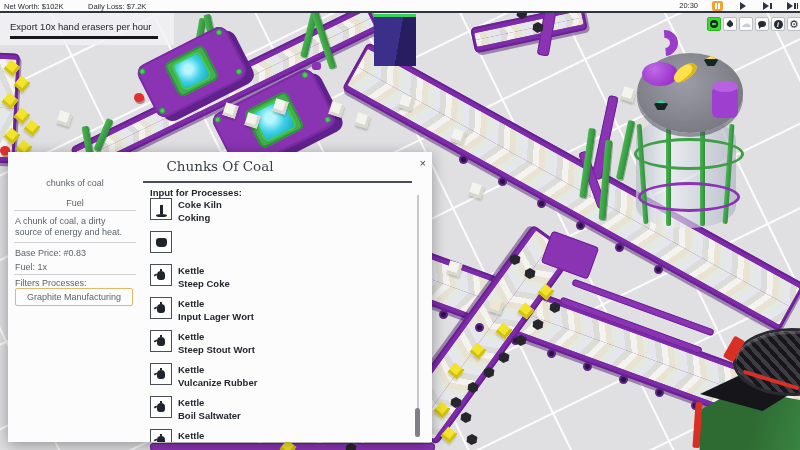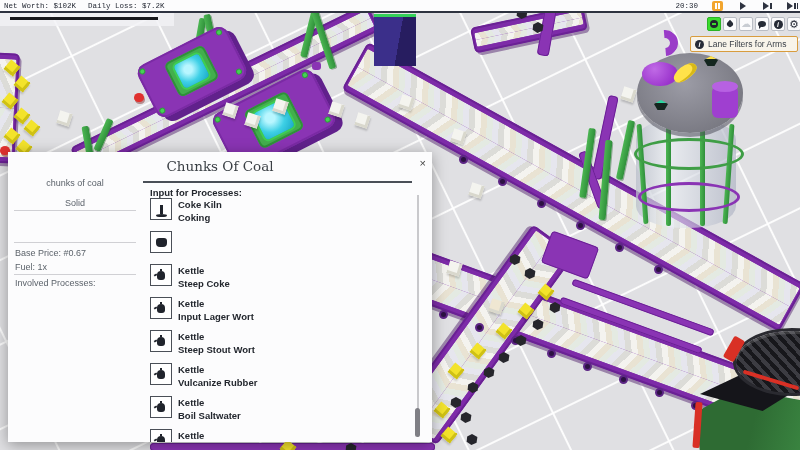--- a/index.html
+++ b/index.html
@@ -68,21 +68,21 @@
   .redbar{position:absolute;background:#d93025;border-radius:2px;}
   .darkbox{position:absolute;left:374px;top:14px;width:42px;height:52px;
            background:linear-gradient(100deg,#3b2f8a 58%,#271d60 58%);
            box-shadow:inset 0 3px 0 #35d15a;}
   .claw{position:absolute;width:9px;height:8px;background:#8a34b4;border-radius:3px;}
   .curl{position:absolute;left:652px;top:30px;width:26px;height:26px;border:8px solid #9a3cc8;
         border-radius:50%;border-bottom-color:transparent;border-left-color:transparent;transform:rotate(40deg);box-sizing:border-box;}
 
   
   #topbar{position:absolute;left:0;top:0;width:800px;height:13px;background:#fcfcfd;z-index:40;
-          border-bottom:2px solid #2e3340;font-size:7.5px;color:#262b36;box-sizing:border-box;font-family:Liberation Mono, monospace;}
+          border-bottom:2px solid #2e3340;font-size:7.5px;color:#262b36;box-sizing:border-box;}
   #topbar .lbl{position:absolute;top:2px;}
   .tb-right{position:absolute;right:2px;top:0;height:11px;display:flex;align-items:center;gap:14px;}
   .speed{border:0;padding:0;margin:0;background:transparent;width:11px;height:10px;display:flex;
          align-items:center;justify-content:center;gap:1px;cursor:pointer;}
   .speed.pause{background:#f2a52e;border-radius:2px;}
   .speed .bar{display:inline-block;width:2px;height:6px;background:#fff;}
   .speed .bar.dark{background:#2e3340;}
   .speed .tri{display:inline-block;width:0;height:0;border-left:6px solid #2e3340;
               border-top:4px solid transparent;border-bottom:4px solid transparent;}
 
@@ -336,20 +336,21 @@
         </button>
       <button class="speed">
           <i class="tri"></i>
           <i class="bar dark"></i>
           <i class="bar dark"></i>
         </button>
     </div>
   </header>
 
   <section id="objectives">
+    <div id="obj-item">Export 10x hand erasers per hour</div>
     <div id="obj-bar"></div>
   </section>
 
   <nav id="viewbar">
       <button class="vbtn active">
         <span class="ic-lane"></span>
       </button>
       <button class="vbtn">
         <span class="ic-drop"></span>
       </button>
@@ -359,38 +360,36 @@
       <button class="vbtn">
         <span class="ic-chat"></span>
       </button>
       <button class="vbtn">
         <span class="ic-info">i</span>
       </button>
       <button class="vbtn">
         <span class="ic-gear">⚙</span>
       </button>
     </nav>
-  <div id="tooltip">
-    <span class="ic-info">i</span>
-    <span>Lane Filters for Arms</span>
-  </div>
 
   <section id="dialog">
     <div id="dlg-title">Chunks Of Coal</div>
     <button id="dlg-close">×</button>
 
     <div class="dlg-left">
       <div class="dl-abs dl-center" style="top:6px;">chunks of coal</div>
-      <div class="dl-abs dl-center" style="top:26px;">Solid</div>
+      <div class="dl-abs dl-center" style="top:26px;">Fuel</div>
       <div class="dl-hr" style="top:38px;"></div>
+      <div class="dl-abs" style="top:44px;left:3px;width:118px;line-height:11px;">A chunk of coal, a dirty source of energy and heat.</div>
       <div class="dl-hr" style="top:70px;"></div>
-      <div class="dl-abs" style="top:76px;left:3px;">Base Price: #0.67</div>
+      <div class="dl-abs" style="top:76px;left:3px;">Base Price: #0.83</div>
       <div class="dl-abs" style="top:90px;left:3px;">Fuel: 1x</div>
       <div class="dl-hr" style="top:102px;"></div>
-      <div class="dl-abs" style="top:106px;left:3px;">Involved Processes:</div>
+      <div class="dl-abs" style="top:106px;left:3px;">Filters Processes:</div>
+      <button id="involved-btn">Graphite Manufacturing</button>
     </div>
 
     <div class="dlg-right">
       <div id="plist-header">Input for Processes:</div>
       <div id="plist">
           <div class="prow" style="top: 15px;">
     <div class="pibox">
               <span class="pglyph g-kiln"></span>
             </div>
     <div class="ptxt">

